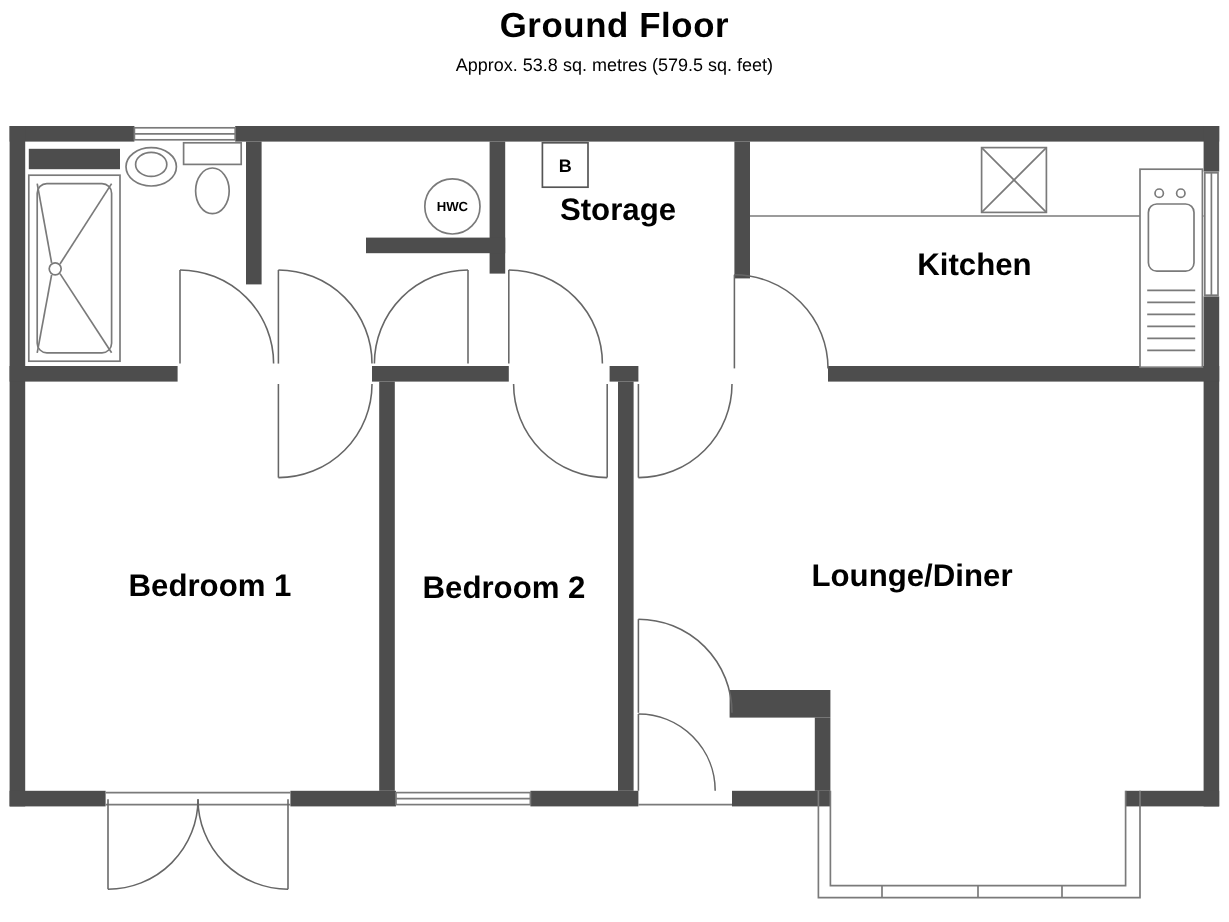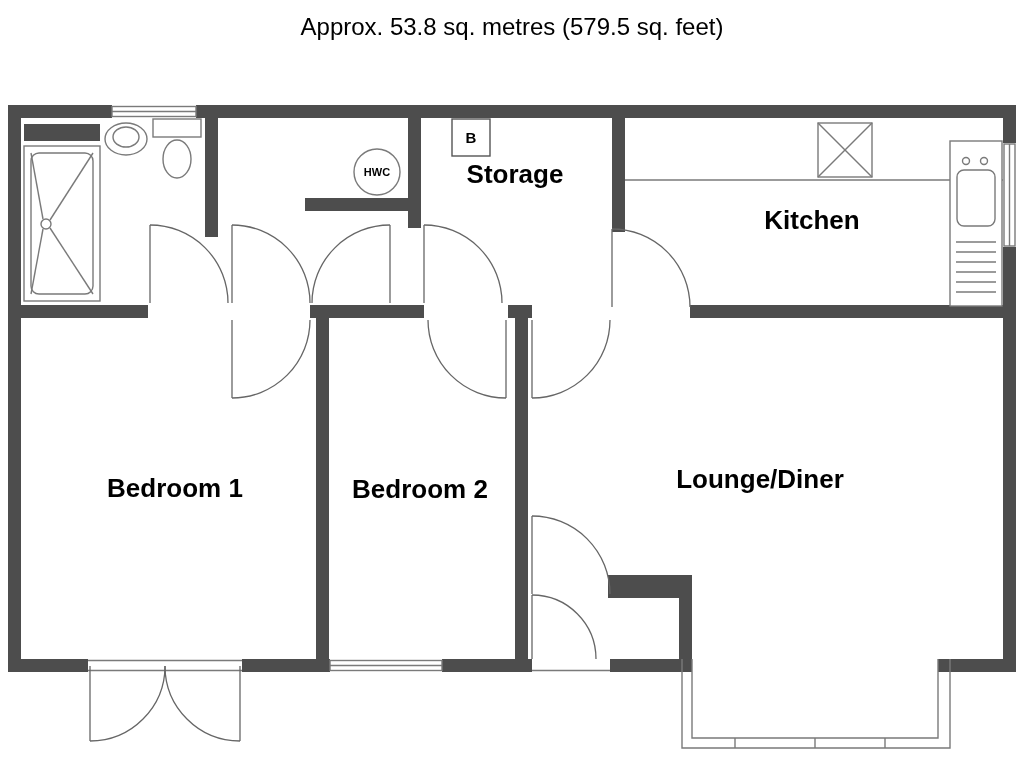--- a/index.html
+++ b/index.html
@@ -2,37 +2,38 @@
 <html><head>
 <meta charset="utf-8">
 <style>
   html,body { margin:0; padding:0; background:#ffffff; }
   .page {
     position:relative; width:1024px; height:768px; overflow:hidden;
     background:#ffffff; font-family:"Liberation Sans", sans-serif;
   }
   .header { position:absolute; top:6px; left:0; width:1024px; text-align:center; color:#000; }
   .title { font-size:29px; font-weight:bold; letter-spacing:0.5px; }
-  .subtitle { font-size:24px; margin-top:7px; }
+  .subtitle { font-size:15px; margin-top:7px; }
   svg.plan { position:absolute; top:0; left:0; }
   svg text {
     font-family:"Liberation Sans", sans-serif;
     font-weight:bold; fill:#000;
     text-anchor:middle;
   }
   .room-label { font-size:26px; }
   .label-small { font-size:11px; }
   .label-med  { font-size:15px; }
 </style>
 </head>
 <body>
 
 <div class="page">
 
   <div class="header">
+    <div class="title">Ground Floor</div>
     <div class="subtitle">Approx. 53.8 sq. metres (579.5 sq. feet)</div>
   </div>
 
   <svg class="plan" width="1024" height="768" viewBox="0 0 1024 768">
 
     <g fill="#4d4d4d" stroke="none">
 
       <rect x="8" y="105" width="104" height="13"></rect>
       <rect x="196" y="105" width="820" height="13"></rect>
 

